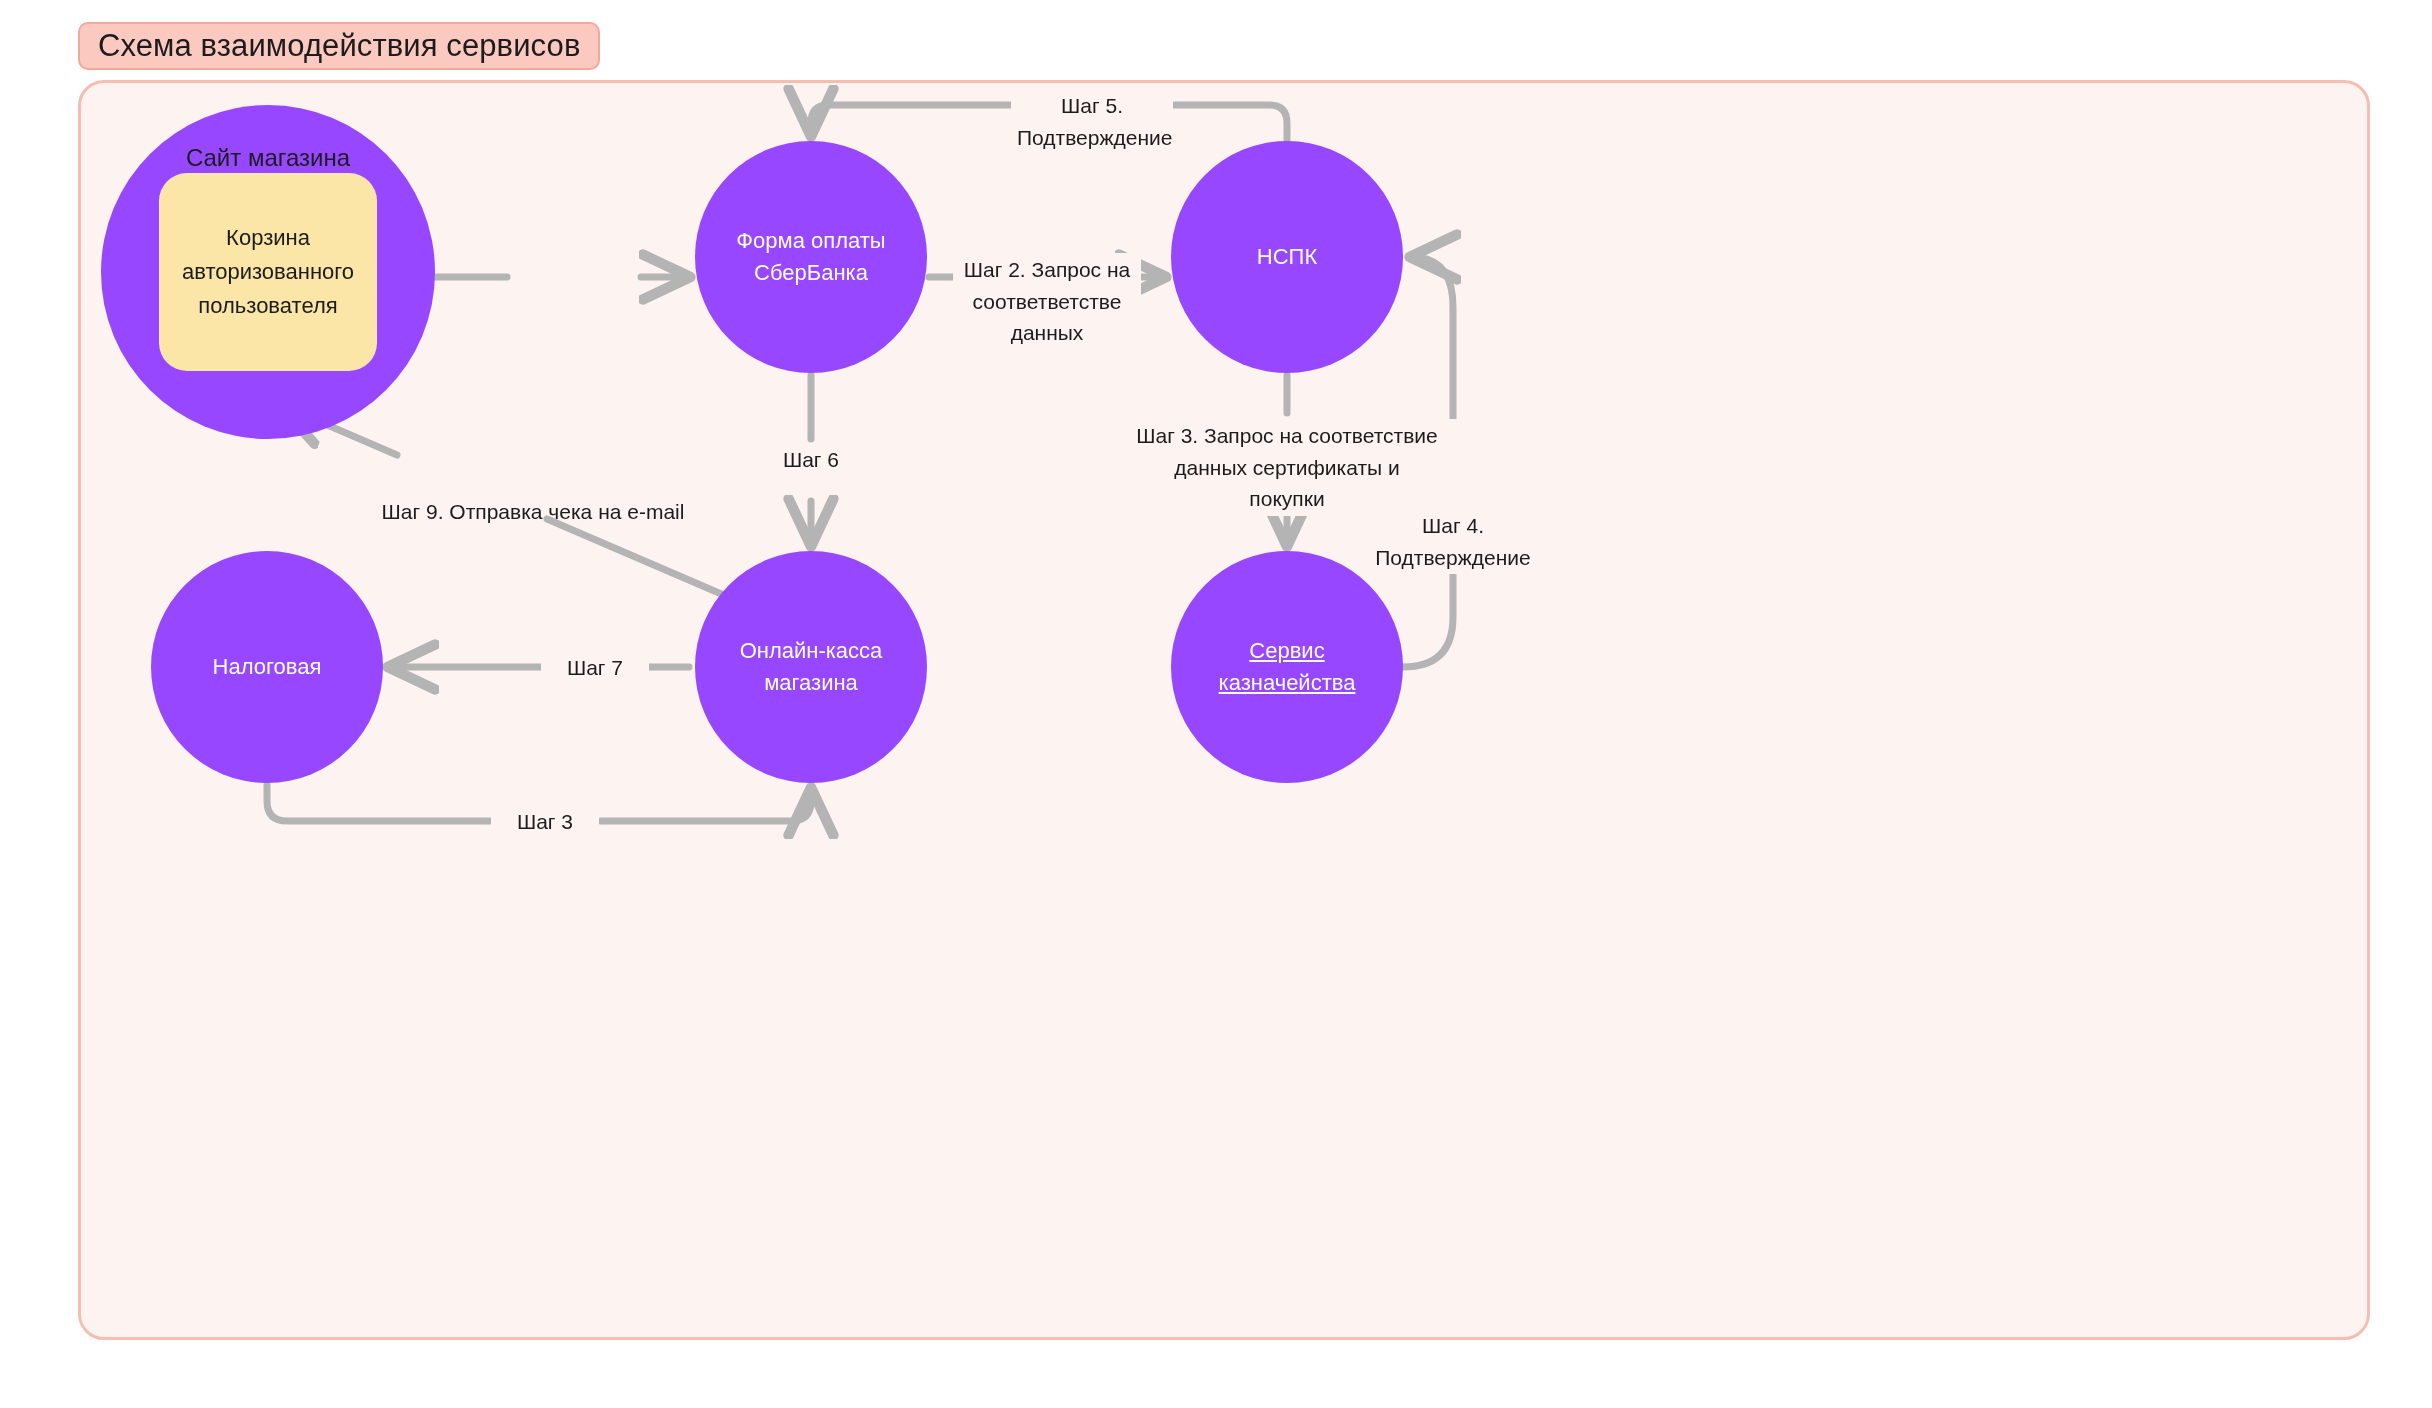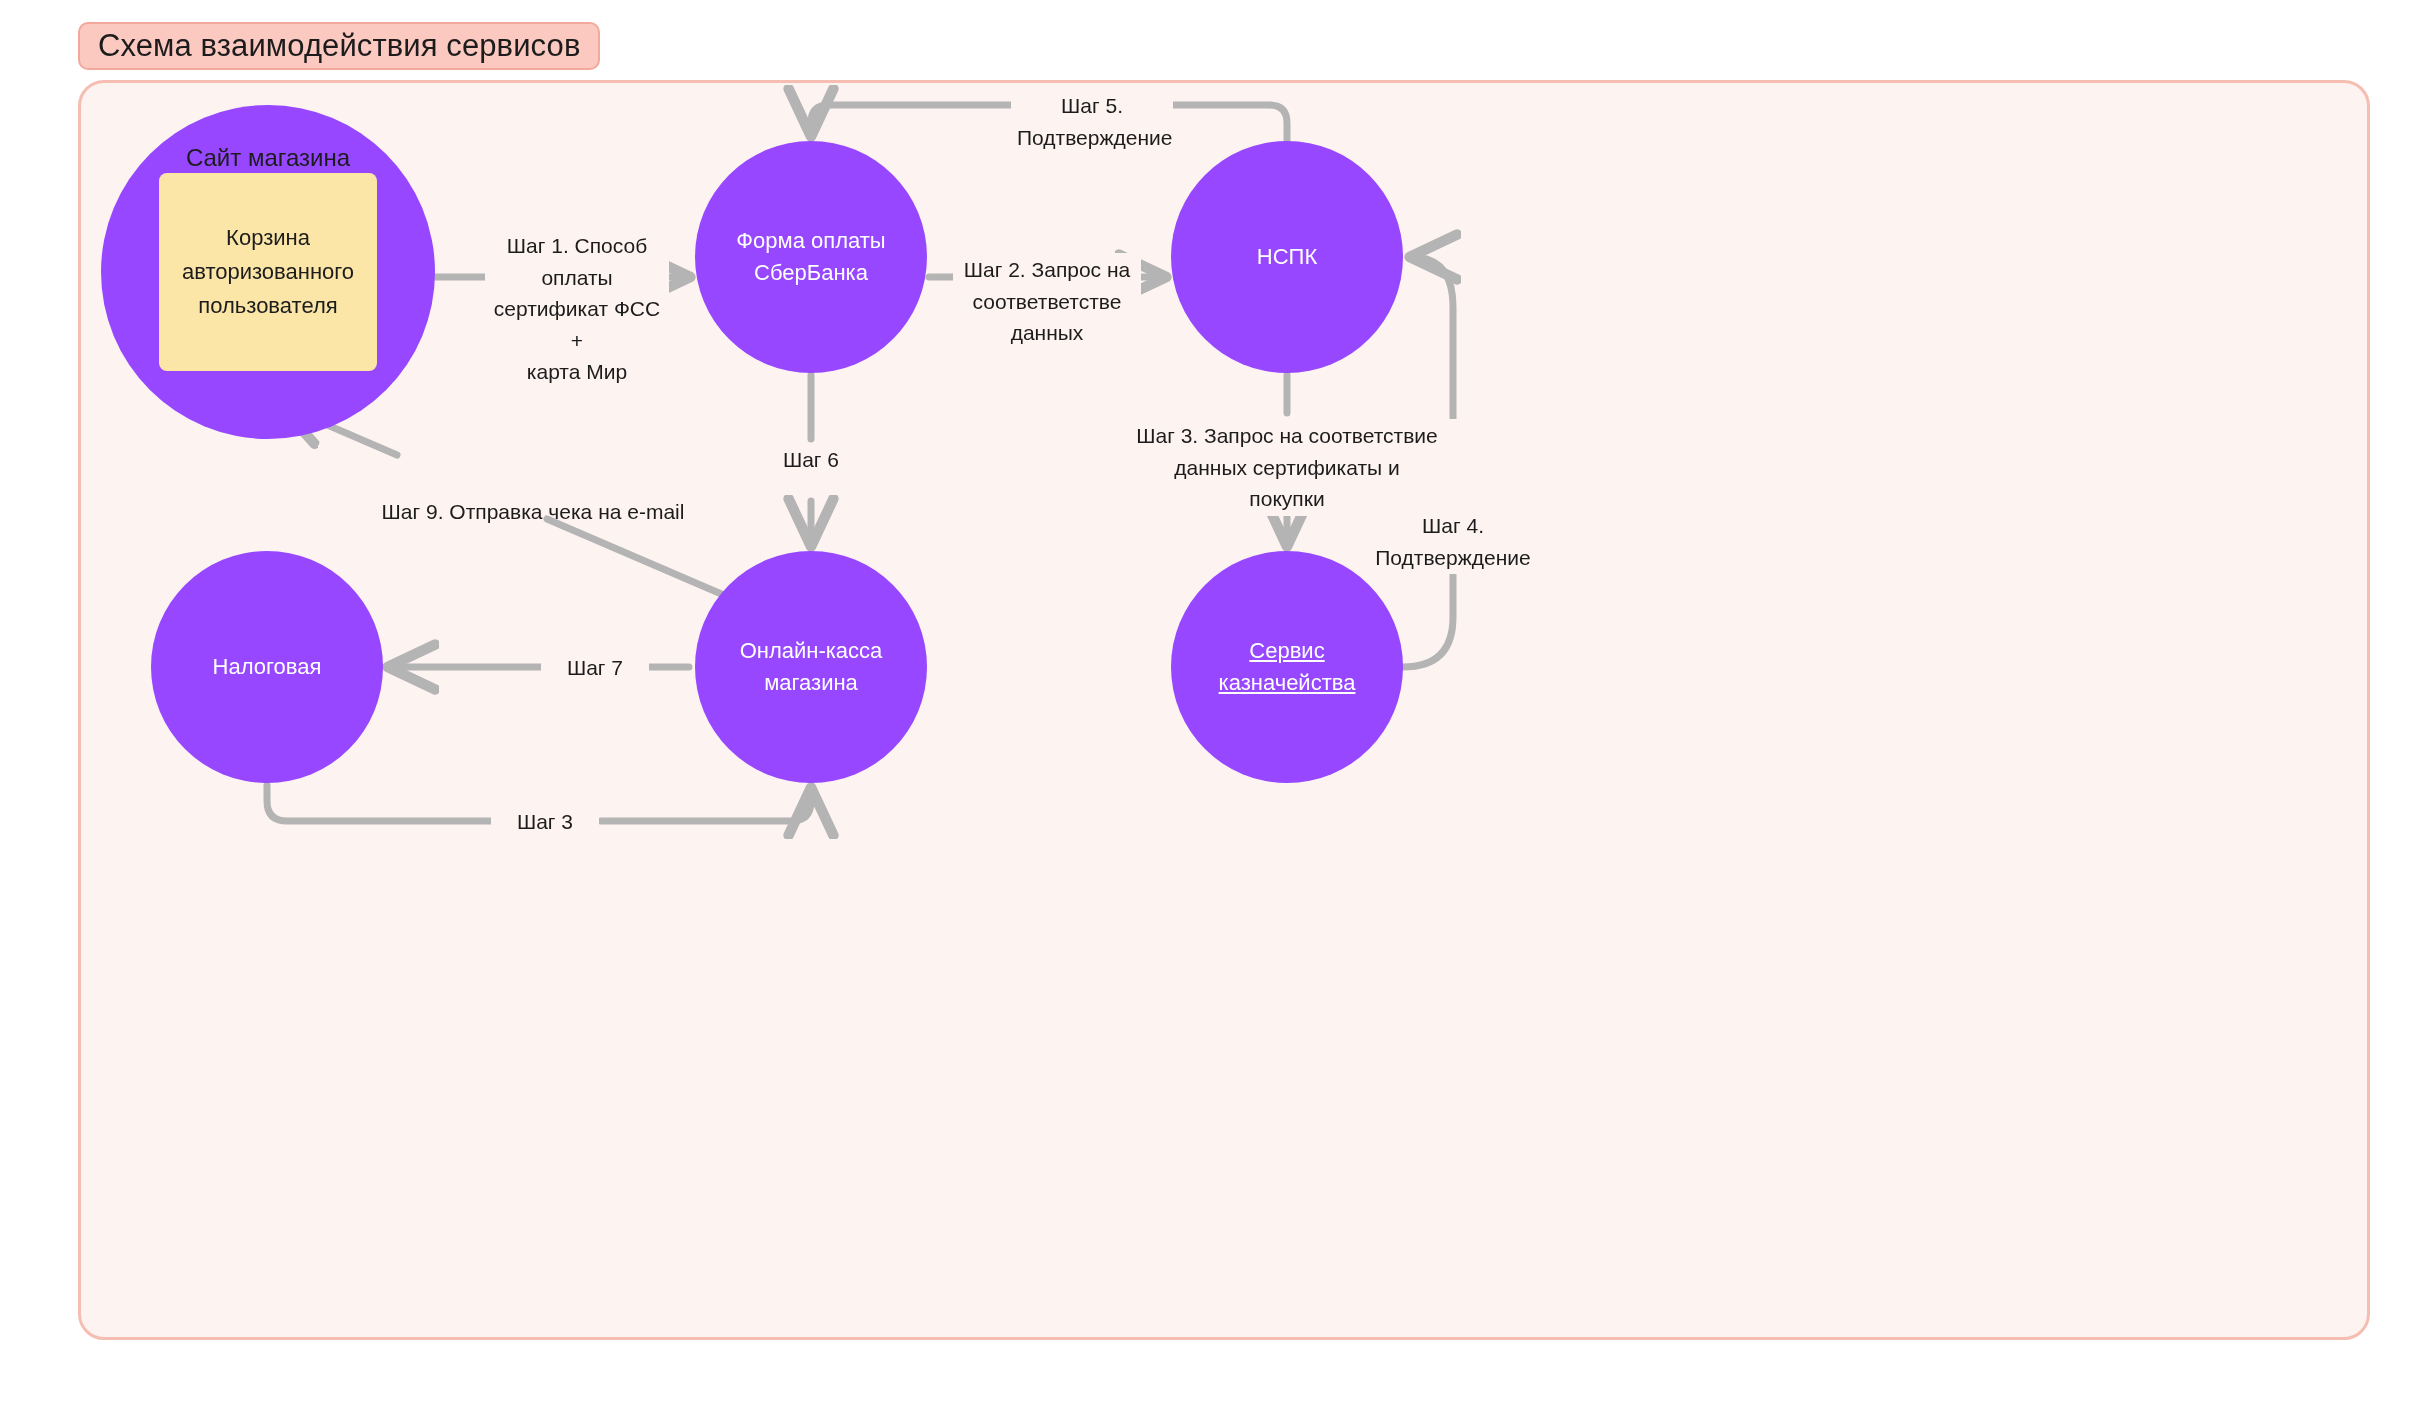--- a/index.html
+++ b/index.html
@@ -98,21 +98,21 @@
   #node-shop .node-label { padding-top: 36px; }
 
   
   #node-basket {
     position: absolute;
     left: 78px;
     top: 90px;
     width: 218px;
     height: 198px;
     background: #FBE6A8;
-    border-radius: 8px;
+    border-radius: 28px;
     display: flex;
     align-items: center;
     justify-content: center;
     text-align: center;
     color: #1c1c1c;
     font-size: 22px;
     line-height: 1.55;
     z-index: 12;
     box-sizing: border-box;
   }
@@ -206,23 +206,20 @@
     </div>
 
     <div class="node" id="node-kassa">
       <span class="node-label">Онлайн-касса магазина</span>
     </div>
 
     <div class="node" id="node-treas">
       <span class="node-label">Сервис казначейства</span>
     </div>
 
-    <div class="edge-label" style="left:404px; top:146px; width:184px;">Шаг 1. Способ оплаты
-сертификат ФСС +
-карта Мир</div>
 
     <div class="edge-label" style="left:872px; top:170px; width:188px;">Шаг 2. Запрос на
 соответветстве данных</div>
 
     <div class="edge-label" style="left:930px; top:6px; width:162px;">Шаг 5. Подтверждение</div>
 
     <div class="edge-label" style="left:1036px; top:336px; width:340px;">Шаг 3. Запрос на соответствие
 данных сертификаты и
 покупки</div>
 

